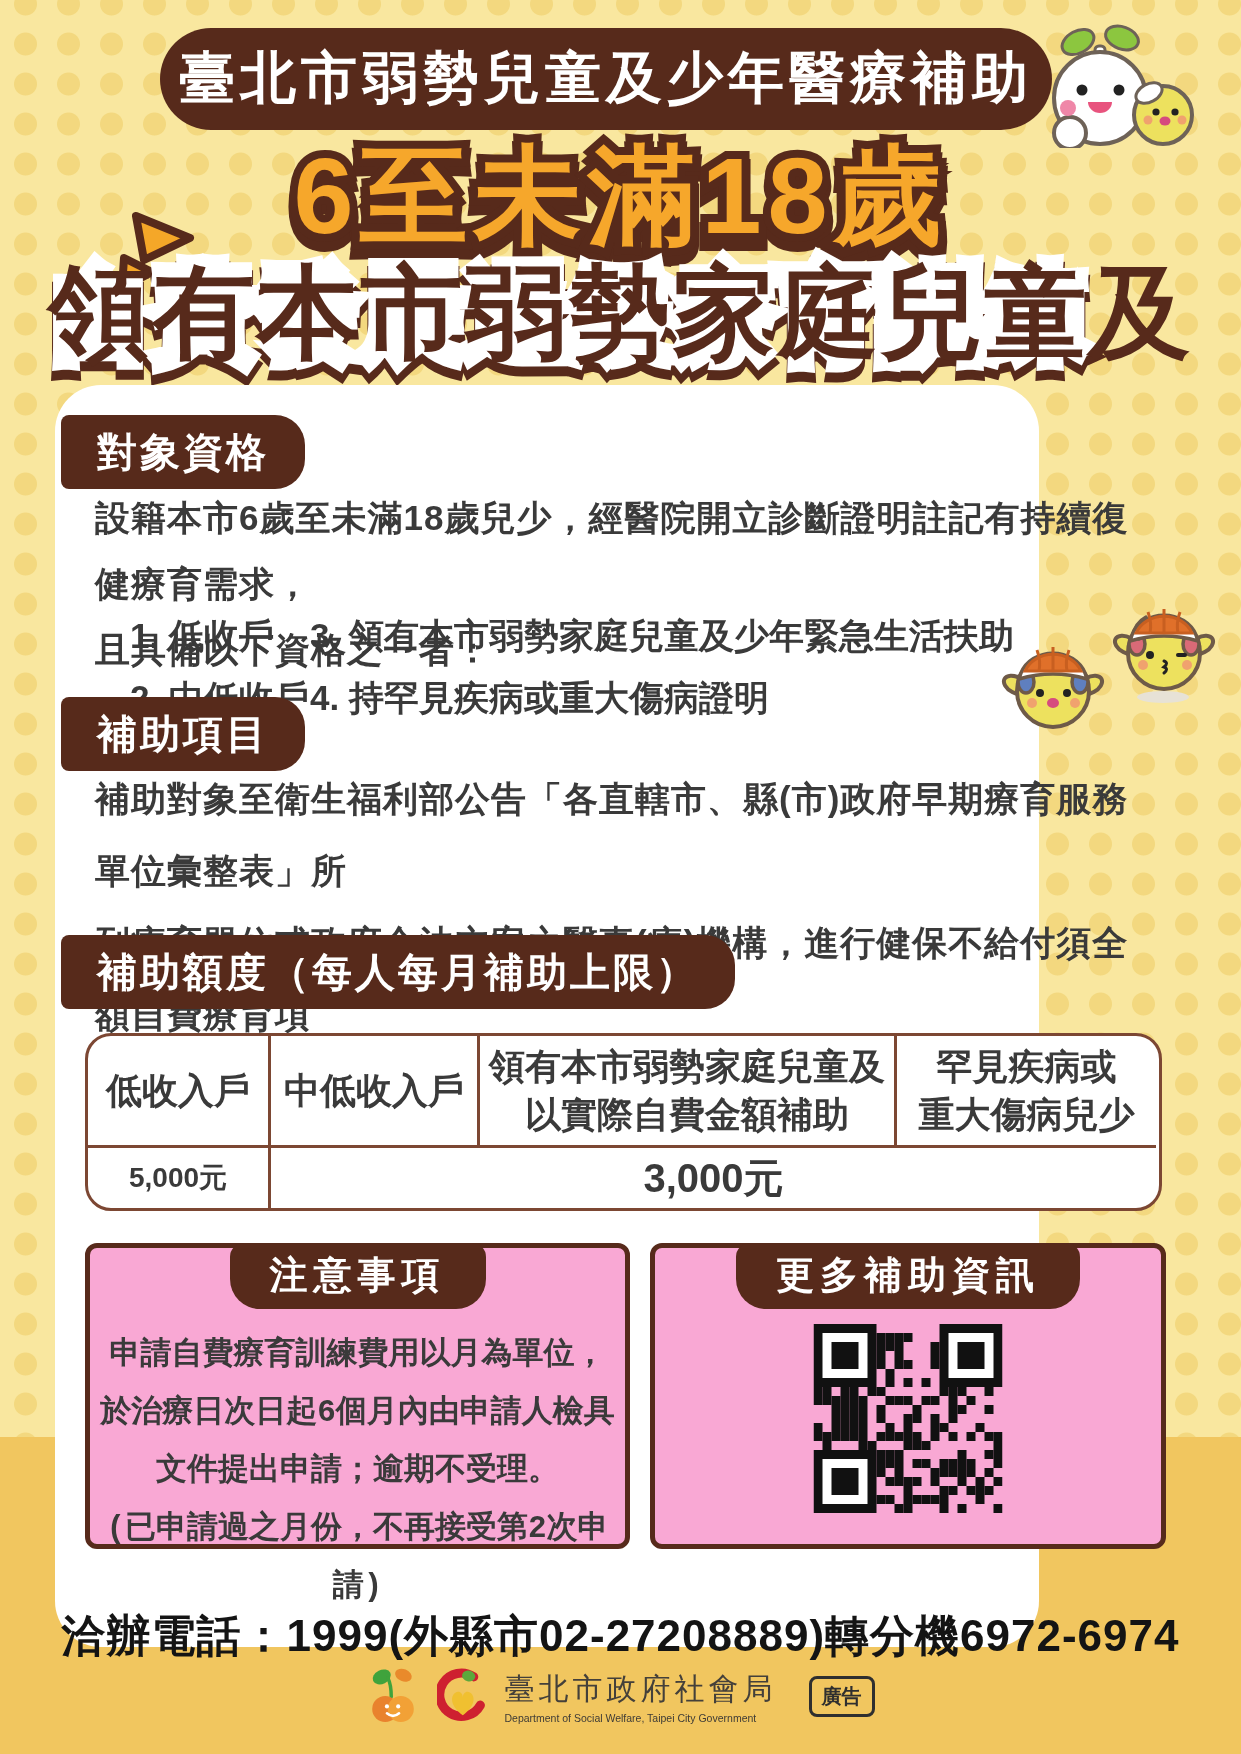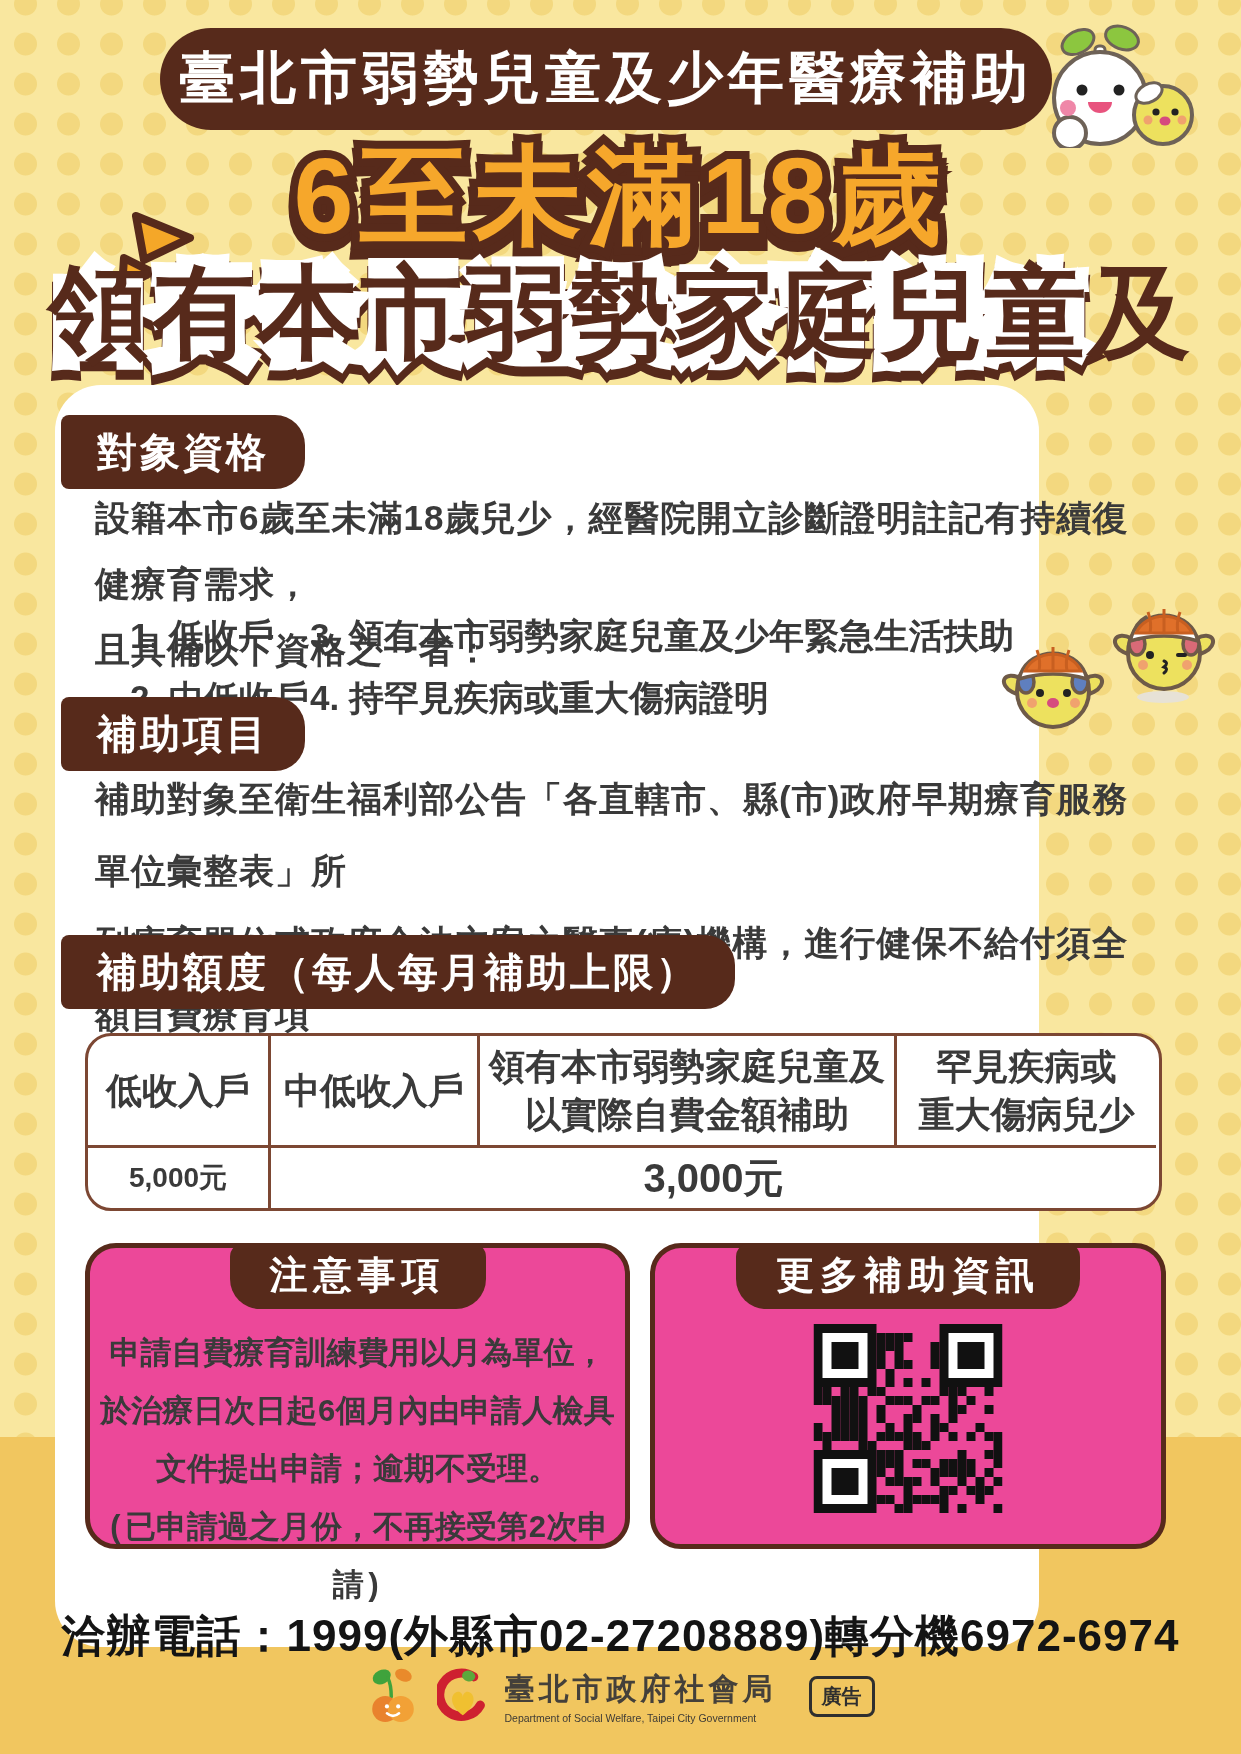--- a/index.html
+++ b/index.html
@@ -42,37 +42,37 @@
   .tbl{position:absolute;left:30px;top:648px;width:1071px;border:3px solid #7C4733;border-radius:26px;overflow:hidden;
     display:grid;grid-template-columns:183px 209px 417px 259px;grid-template-rows:112px 60px;background:#fff;}
   .tc{display:flex;flex-direction:column;align-items:center;justify-content:center;
     color:#3A3A3A;font-size:36px;font-weight:600;line-height:48px;border-color:#7C4733;border-style:solid;border-width:0;}
   .th{border-bottom-width:3px;}
   .th:not(.last){border-right-width:3px;}
   .v1{border-right-width:3px;font-size:28px;}
   .v2{grid-column:2/5;font-size:40px;}
 
   
-  .ibox{position:absolute;top:858px;height:296px;border:5px solid #572A1B;border-radius:31px;background:#ec4899;}
+  .ibox{position:absolute;top:858px;height:296px;border:5px solid #572A1B;border-radius:12px;background:#f9a8d4;}
   .nbox{left:30px;width:535px;}
   .qbox{left:595px;width:506px;}
   .tab{position:absolute;top:-5px;left:50%;transform:translateX(-50%);background:#572A1B;color:#fff;
     font-size:38px;font-weight:700;letter-spacing:6px;height:66px;line-height:64px;padding:0 40px;
     border-radius:14px 14px 30px 30px;white-space:nowrap;}
   .nlines{margin-top:78px;text-align:center;color:#3A3A3A;font-size:31px;font-weight:700;line-height:58px;font-family:Liberation Mono, monospace;}
   .qr-wrap{position:absolute;left:50%;top:76px;transform:translateX(-50%);width:189px;height:189px;}
 
   .phone{position:absolute;left:0;top:1176px;width:1131px;text-align:center;color:#141414;
     font-size:44px;font-weight:700;letter-spacing:1px;white-space:nowrap;margin-top:46px;}
 
   
   .footer{position:absolute;left:0;top:1660px;width:1241px;height:72px;z-index:1;
     display:flex;align-items:center;justify-content:center;gap:18px;}
   .org-block{display:flex;flex-direction:column;justify-content:center;}
-  .org-cn{color:#44403A;font-size:30px;font-weight:700;letter-spacing:4px;white-space:nowrap;}
+  .org-cn{color:#44403A;font-size:30px;font-weight:400;letter-spacing:4px;white-space:nowrap;}
   .org-en{color:#3E3B36;font-size:10.5px;letter-spacing:0;white-space:nowrap;margin-top:2px;}
   .ad-box{border:3px solid #2F2F2F;border-radius:8px;color:#2F2F2F;font-size:20px;font-weight:700;
     padding:4px 10px;margin-left:14px;white-space:nowrap;}
 </style>
 </head>
 <body>
 
 <div id="poster">
   <div class="gold-strip"></div>
 

